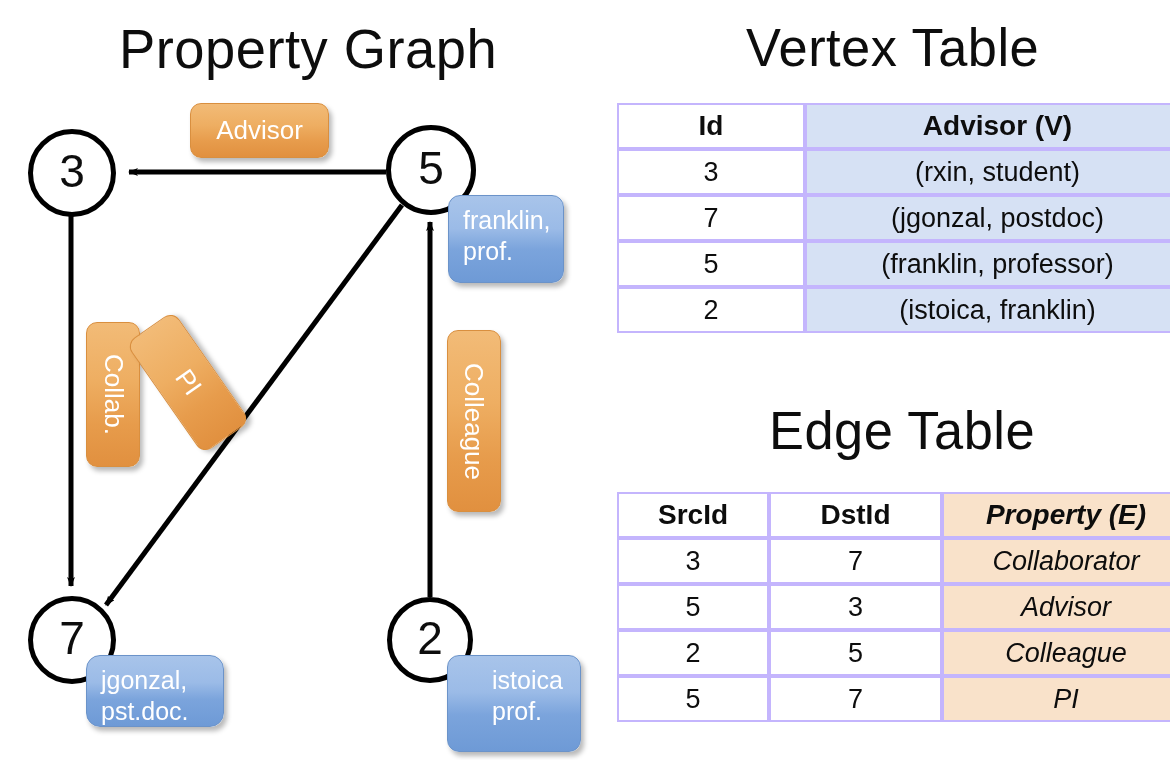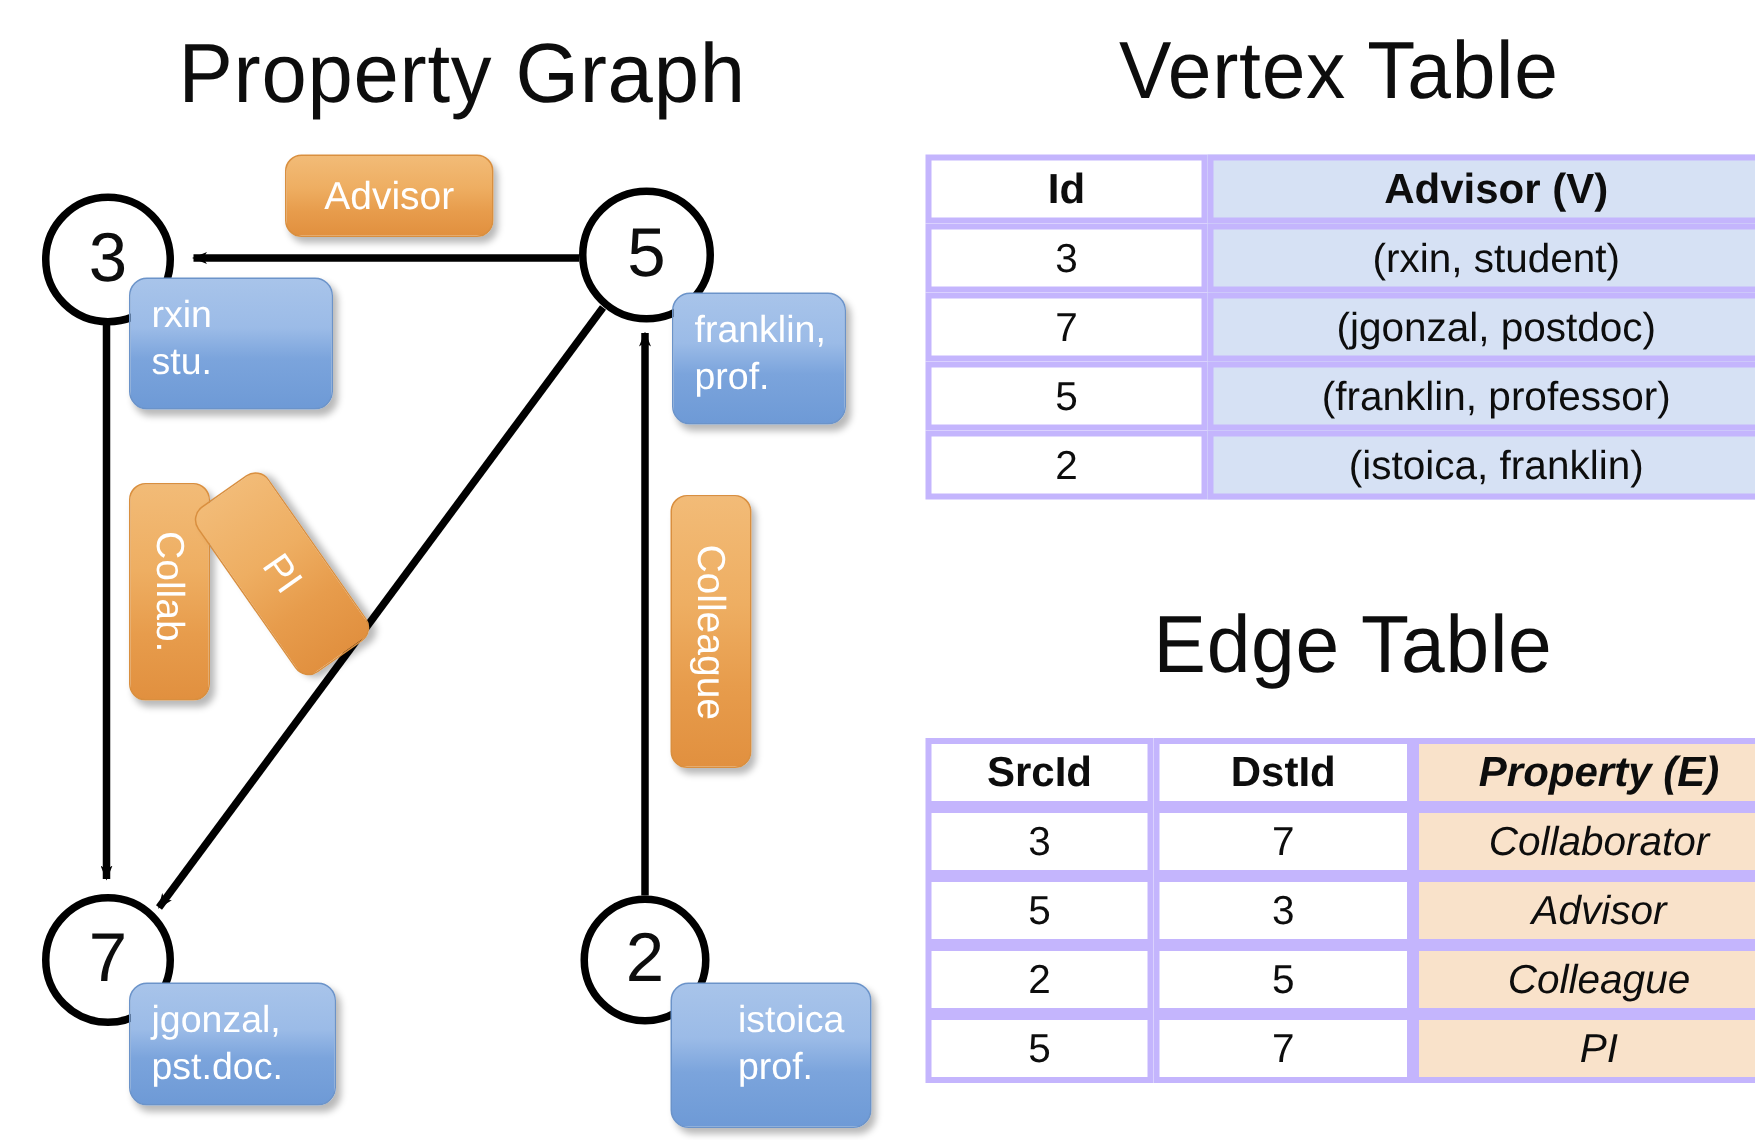--- a/index.html
+++ b/index.html
@@ -90,21 +90,21 @@
 
   
   .dtable{
     position:absolute;
     border-collapse:separate;
     border-spacing:0;
     table-layout:fixed;
     font-family:"Liberation Sans", sans-serif;
   }
   .dtable td,.dtable th{
-    border:4px solid #c4b5fd;
+    border:2px solid #c4b5fd;
     text-align:center;
     font-weight:300;
     font-size:27px;
     color:#0d0d0d;
     height:46px;
     padding:0 4px;
     background:#ffffff;
     box-sizing:border-box;
     white-space:nowrap;
   }
@@ -154,31 +154,27 @@
   </div>
 
   <div class="vnode" style="left:4px;top:596px;width:88px;height:88px;">
     <span>7</span>
   </div>
 
   <div class="vnode" style="left:363px;top:597px;width:86px;height:86px;">
     <span>2</span>
   </div>
 
-  <div class="prop-box" style="left:62px;top:185px;width:136px;height:88px;">
-    <div>rxin</div>
-    <div>stu.</div>
-  </div>
 
   <div class="prop-box" style="left:424px;top:195px;width:116px;height:88px;">
     <div>franklin,</div>
     <div>prof.</div>
   </div>
 
-  <div class="prop-box" style="left:62px;top:655px;width:138px;height:82px;">
+  <div class="prop-box" style="left:62px;top:655px;width:138px;height:72px;border-radius:14px;">
     <div>jgonzal,</div>
     <div>pst.doc.</div>
   </div>
 
   <div class="prop-box" style="left:423px;top:655px;width:134px;height:97px;padding-left:44px;">
     <div>istoica</div>
     <div>prof.</div>
   </div>
 
   <div class="elabel" style="left:166px;top:103px;width:139px;height:55px;">

